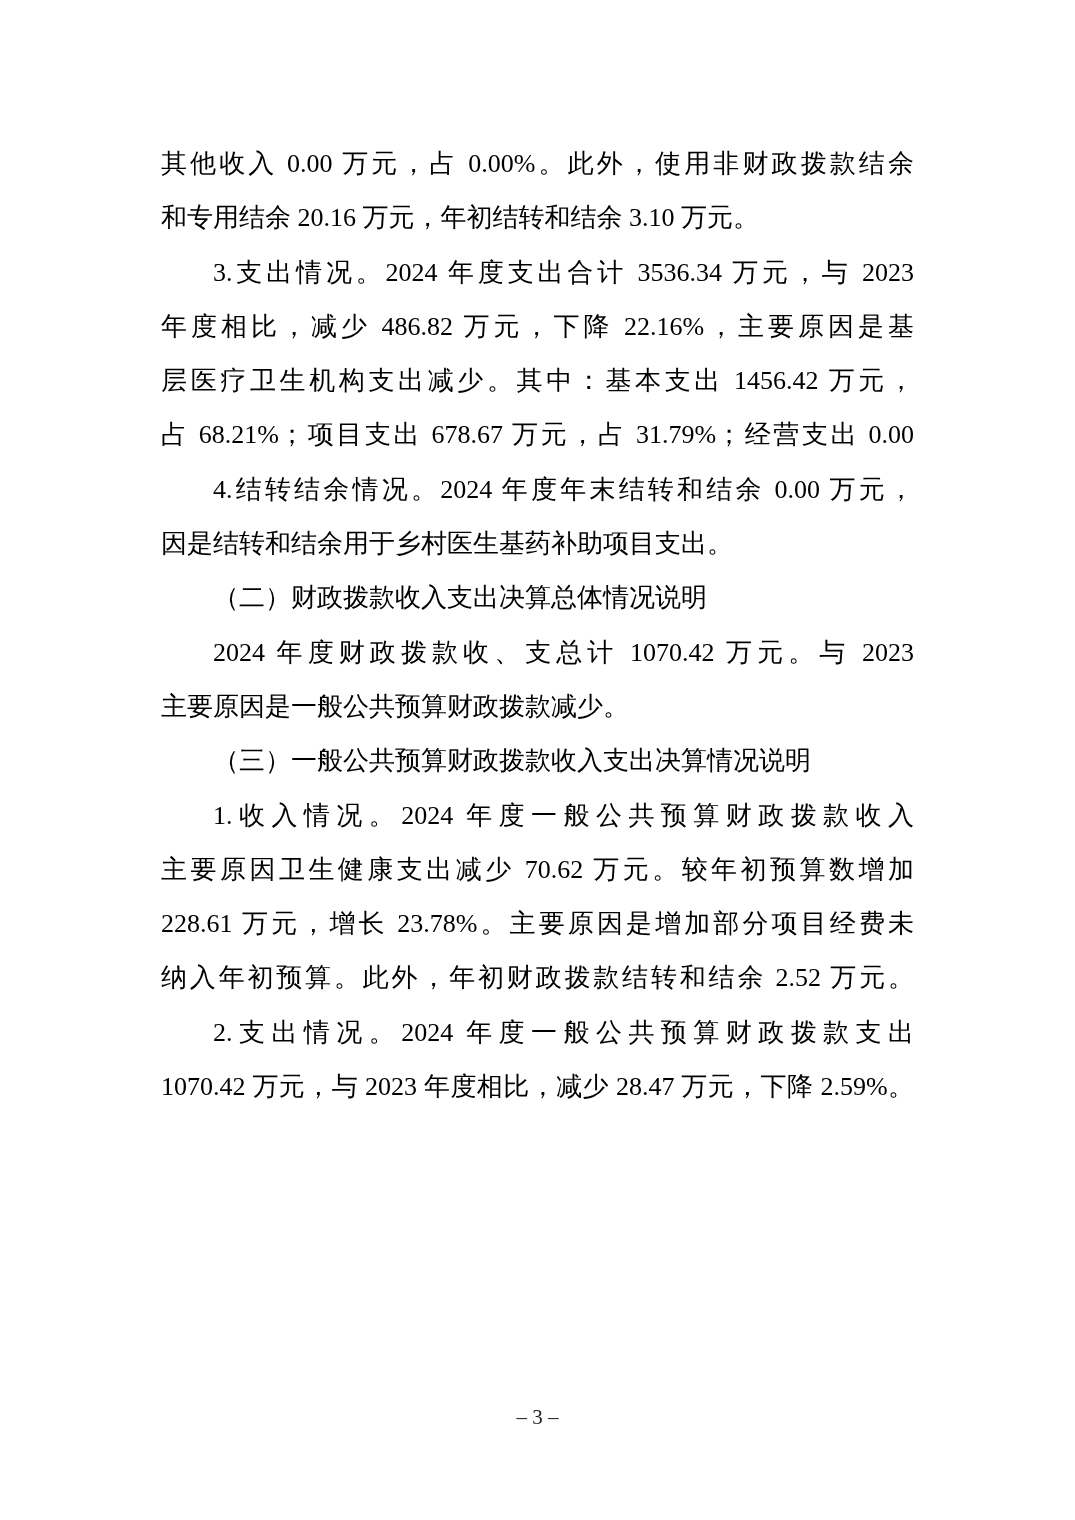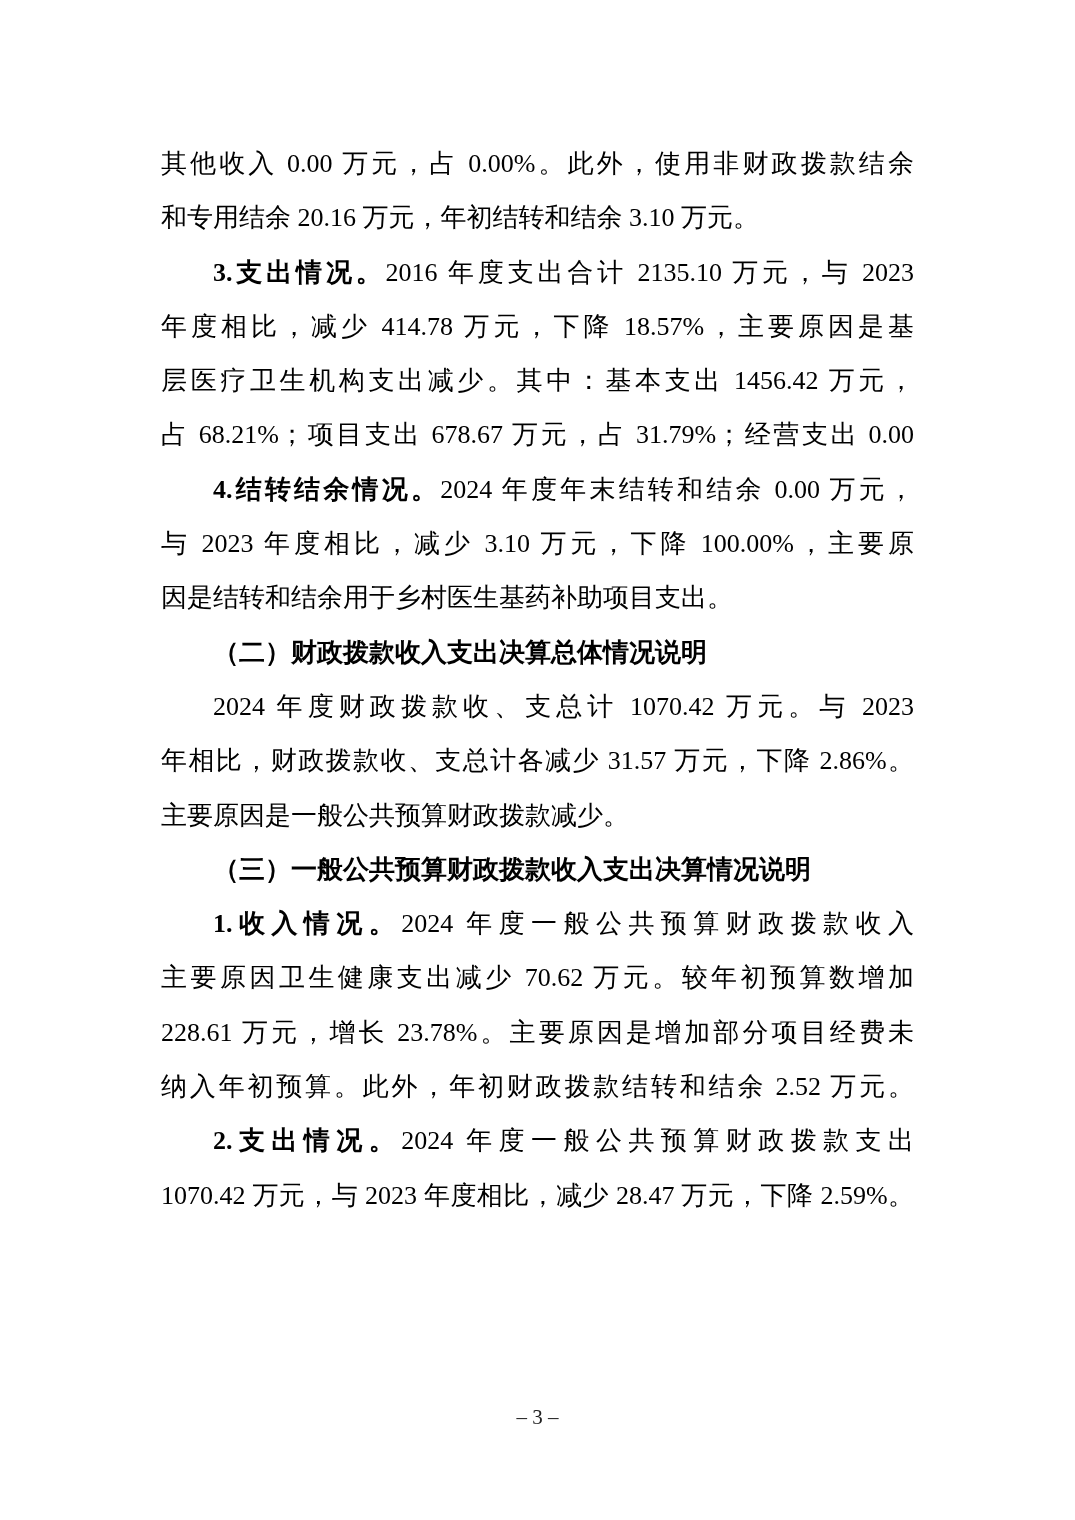--- a/index.html
+++ b/index.html
@@ -38,50 +38,48 @@
     word-spacing: 0;
   }
   .line.align-left {
     text-align: left;
     text-align-last: left;
   }
   .line.indent {
     text-indent: 2em;
   }
   .seg-bold {
-    font-weight: bold;
+    font-weight: normal;
   }
   .footer {
     position: absolute;
     top: 1402px;
     left: 0;
     width: 1075px;
     text-align: center;
     font-size: 21px;
     line-height: 30px;
     color: #222222;
   }
 </style>
 </head>
 <body>
 
 <div class="page">
   <div class="content">
       <div class="line"><span>其他收入 0.00 万元，占 0.00%。此外，使用非财政拨款结余</span></div>
       <div class="line align-left"><span>和专用结余 20.16 万元，年初结转和结余 3.10 万元。</span></div>
-      <div class="line indent"><span class="seg-bold">3.支出情况。</span><span>2016 年度支出合计 2135.10 万元，与 2023</span></div>
-      <div class="line"><span>年度相比，减少 414.78 万元，下降 18.57%，主要原因是基</span></div>
+      <div class="line indent"><span class="seg-bold">3.支出情况。</span><span>2024 年度支出合计 3536.34 万元，与 2023</span></div>
+      <div class="line"><span>年度相比，减少 486.82 万元，下降 22.16%，主要原因是基</span></div>
       <div class="line"><span>层医疗卫生机构支出减少。其中：基本支出 1456.42 万元，</span></div>
       <div class="line"><span>占 68.21%；项目支出 678.67 万元，占 31.79%；经营支出 0.00</span></div>
       <div class="line indent"><span class="seg-bold">4.结转结余情况。</span><span>2024 年度年末结转和结余 0.00 万元，</span></div>
-      <div class="line"><span>与 2023 年度相比，减少 3.10 万元，下降 100.00%，主要原</span></div>
       <div class="line align-left"><span>因是结转和结余用于乡村医生基药补助项目支出。</span></div>
       <div class="line indent align-left"><span class="seg-bold">（二）财政拨款收入支出决算总体情况说明</span></div>
       <div class="line indent"><span>2024 年度财政拨款收、支总计 1070.42 万元。与 2023</span></div>
-      <div class="line"><span>年相比，财政拨款收、支总计各减少 31.57 万元，下降 2.86%。</span></div>
       <div class="line align-left"><span>主要原因是一般公共预算财政拨款减少。</span></div>
       <div class="line indent align-left"><span class="seg-bold">（三）一般公共预算财政拨款收入支出决算情况说明</span></div>
       <div class="line indent"><span class="seg-bold">1.收入情况。</span><span>2024 年度一般公共预算财政拨款收入</span></div>
       <div class="line"><span>主要原因卫生健康支出减少 70.62 万元。较年初预算数增加</span></div>
       <div class="line"><span>228.61 万元，增长 23.78%。主要原因是增加部分项目经费未</span></div>
       <div class="line"><span>纳入年初预算。此外，年初财政拨款结转和结余 2.52 万元。</span></div>
       <div class="line indent"><span class="seg-bold">2.支出情况。</span><span>2024 年度一般公共预算财政拨款支出</span></div>
       <div class="line"><span>1070.42 万元，与 2023 年度相比，减少 28.47 万元，下降 2.59%。</span></div>
     </div>
   <div class="footer">– 3 –</div>

